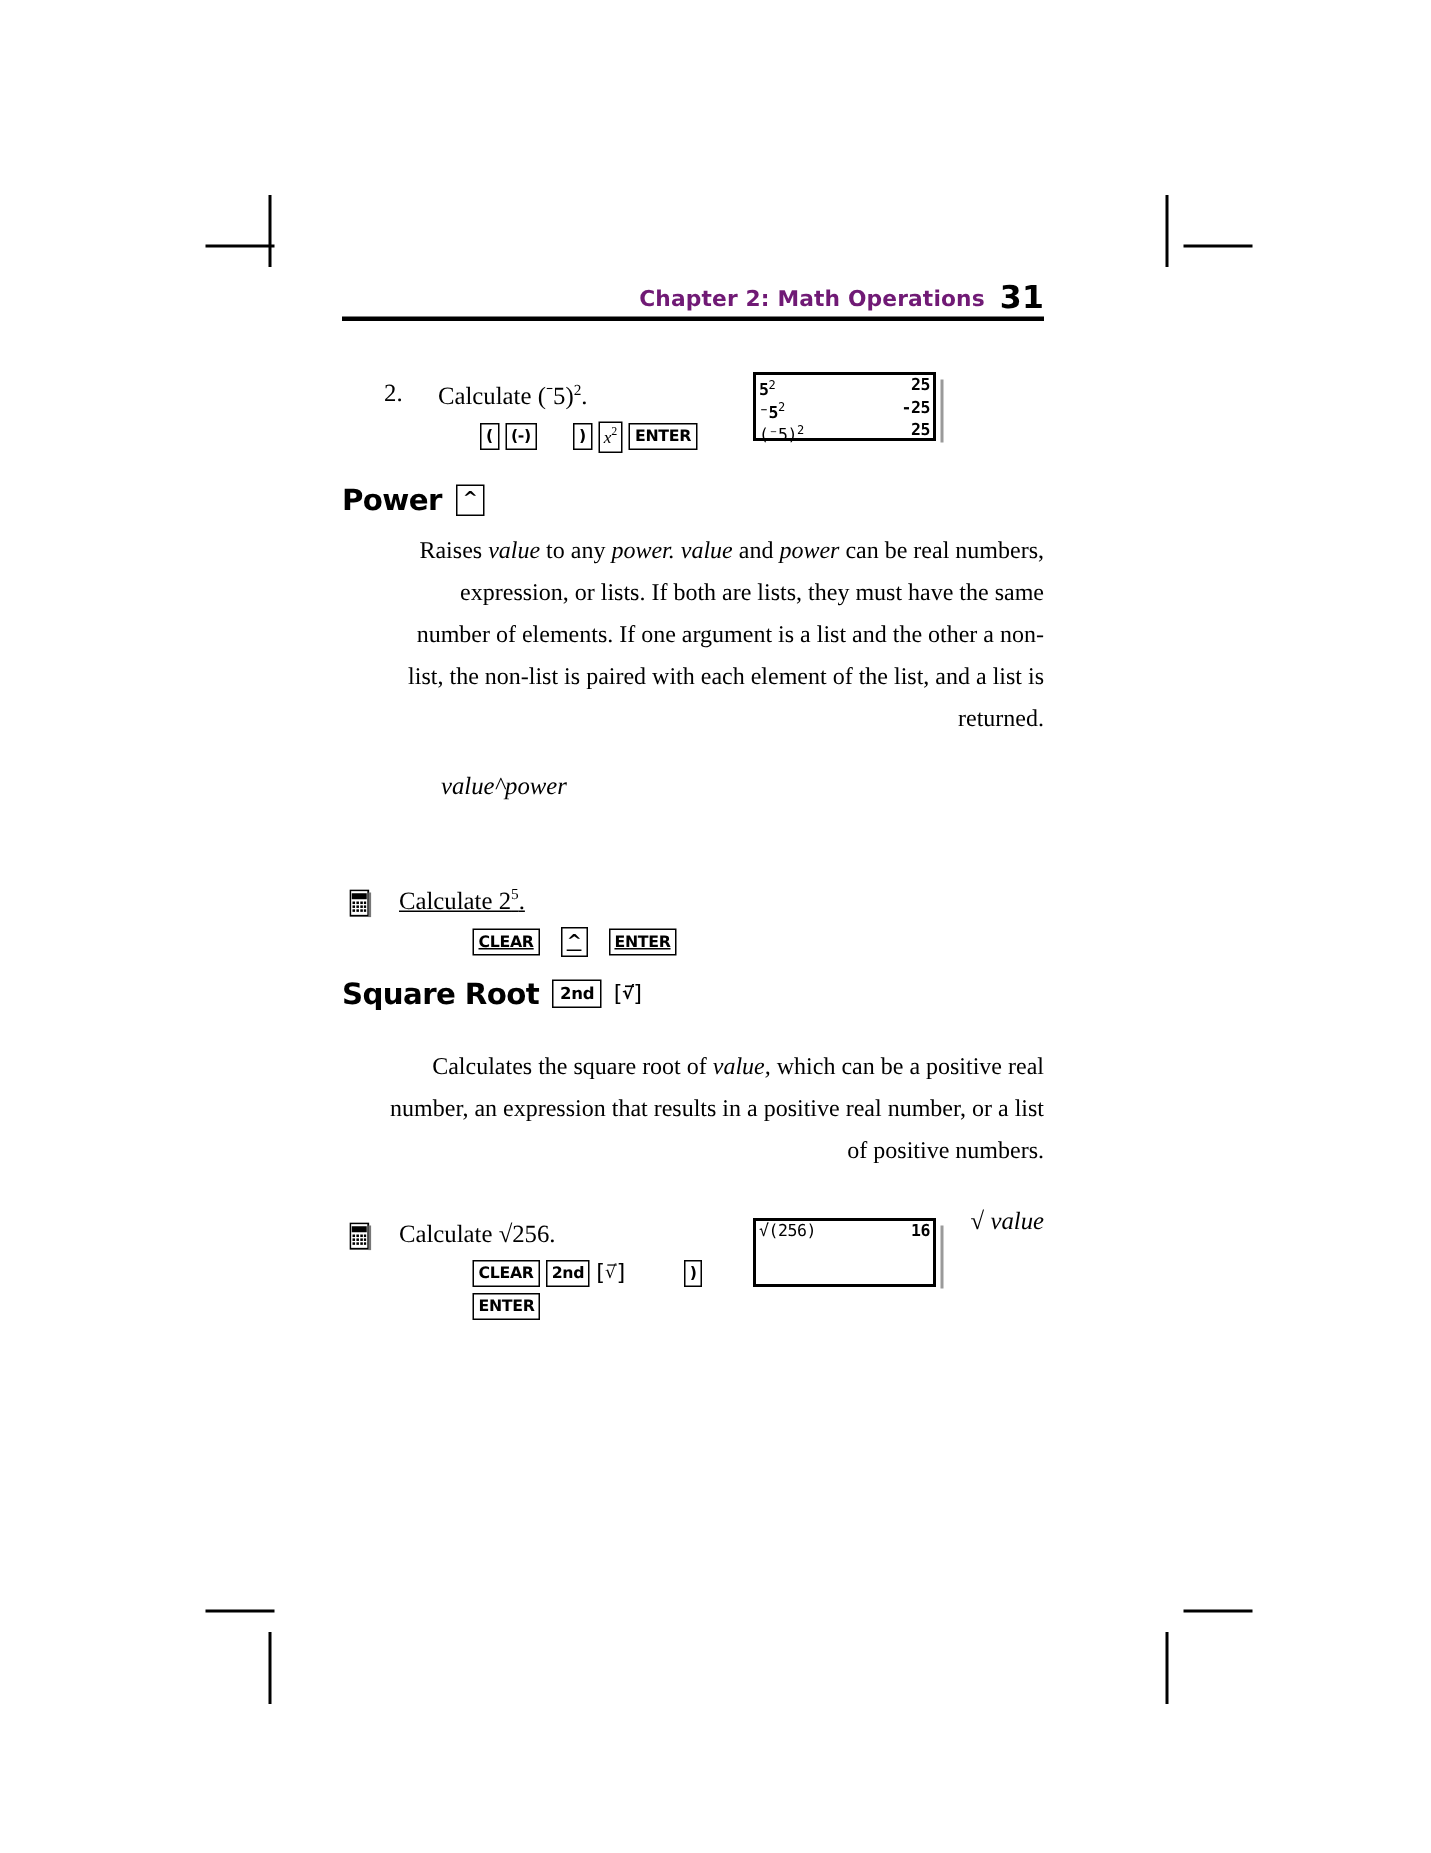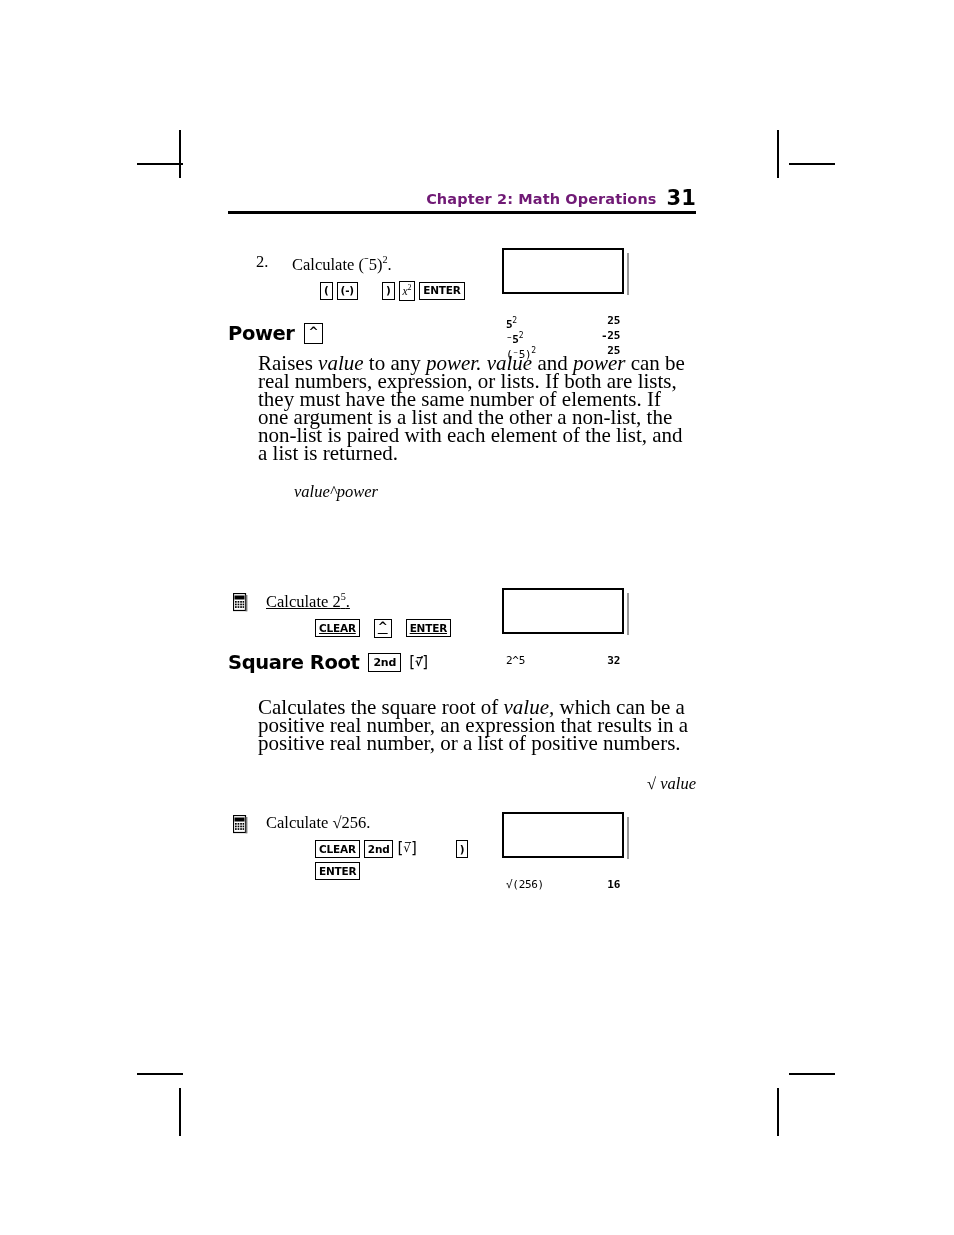--- a/index.html
+++ b/index.html
@@ -133,23 +133,23 @@
     gap: 9px;
     font-family: "DejaVu Sans", sans-serif;
     font-size: 19.5px;
     font-weight: 700;
     letter-spacing: -0.4px;
   }
   .sec-head .key { font-size: 11px; padding: 3px 4px 3.5px 4px; }
 
   
   .para {
-    font-size: 21px;
-    line-height: 18px;
-    text-align: left;
+    font-size: 16px;
+    line-height: 28px;
+    text-align: right;
   }
   .para em, .ital { font-style: italic; }
   .syntax {
     font-size: 16.5px;
     font-style: italic;
     margin-left: 36px;
   }
   .indent-body { margin-left: 30px; }
 
   
@@ -190,21 +190,21 @@
   .screen-line {
     position: relative;
     display: flex;
     justify-content: space-between;
     font-size: 11px;
     line-height: 11.5px;
     padding: 0 2px;
     white-space: pre;
     letter-spacing: -0.3px;
   }
-  .screen-line:first-child { padding-top: 17px; margin-top: 48px; }
+  .screen-line:first-child { padding-top: 1px; }
   .screen-line .rhs { font-weight: 700; }
   .sup { font-size: 8px; vertical-align: super; }
 
   sup { font-size: 0.62em; }
   .frac {
     display: inline-block;
     font-size: 0.76em;
     vertical-align: 0.15em;
   }
   .frac .den { vertical-align: -0.35em; font-size: 0.95em; }
@@ -297,26 +297,20 @@
       </g>
     </svg>
     <div class="ex-text">Calculate 2<sup>5</sup>.</div>
     <div class="keys-row" style="margin-left:82px;margin-top:7px;gap:8px;">
       <span class="key wide">CLEAR</span>
       <span class="key" style="margin-left:6px;"><span class="key-caret">^</span></span>
       <span class="key wide" style="margin-left:6px;">ENTER</span>
     </div>
   </div>
 
-  <div class="screen" style="left:274px;top:403px;">
-    <div class="screen-line">
-      <span>2^5</span>
-      <span class="rhs">32</span>
-    </div>
-  </div>
 
   <div style="position:absolute;left:0;top:466px;width:468px;">
     <div class="sec-head">
       <span>Square Root</span>
       <span class="key">2nd</span>
       <span class="key-bracket" style="margin-left:-2px;"><span class="br">[</span><span class="sym">√̅</span><span class="br">]</span></span>
     </div>
 
     <div class="indent-body" style="margin-top:24px;font-family:Liberation Serif, serif;">
       <div class="para">Calculates the square root of <em class="ital">value,</em> which can be a positive real number, an expression that results in a positive real number, or a list of positive numbers.</div>

